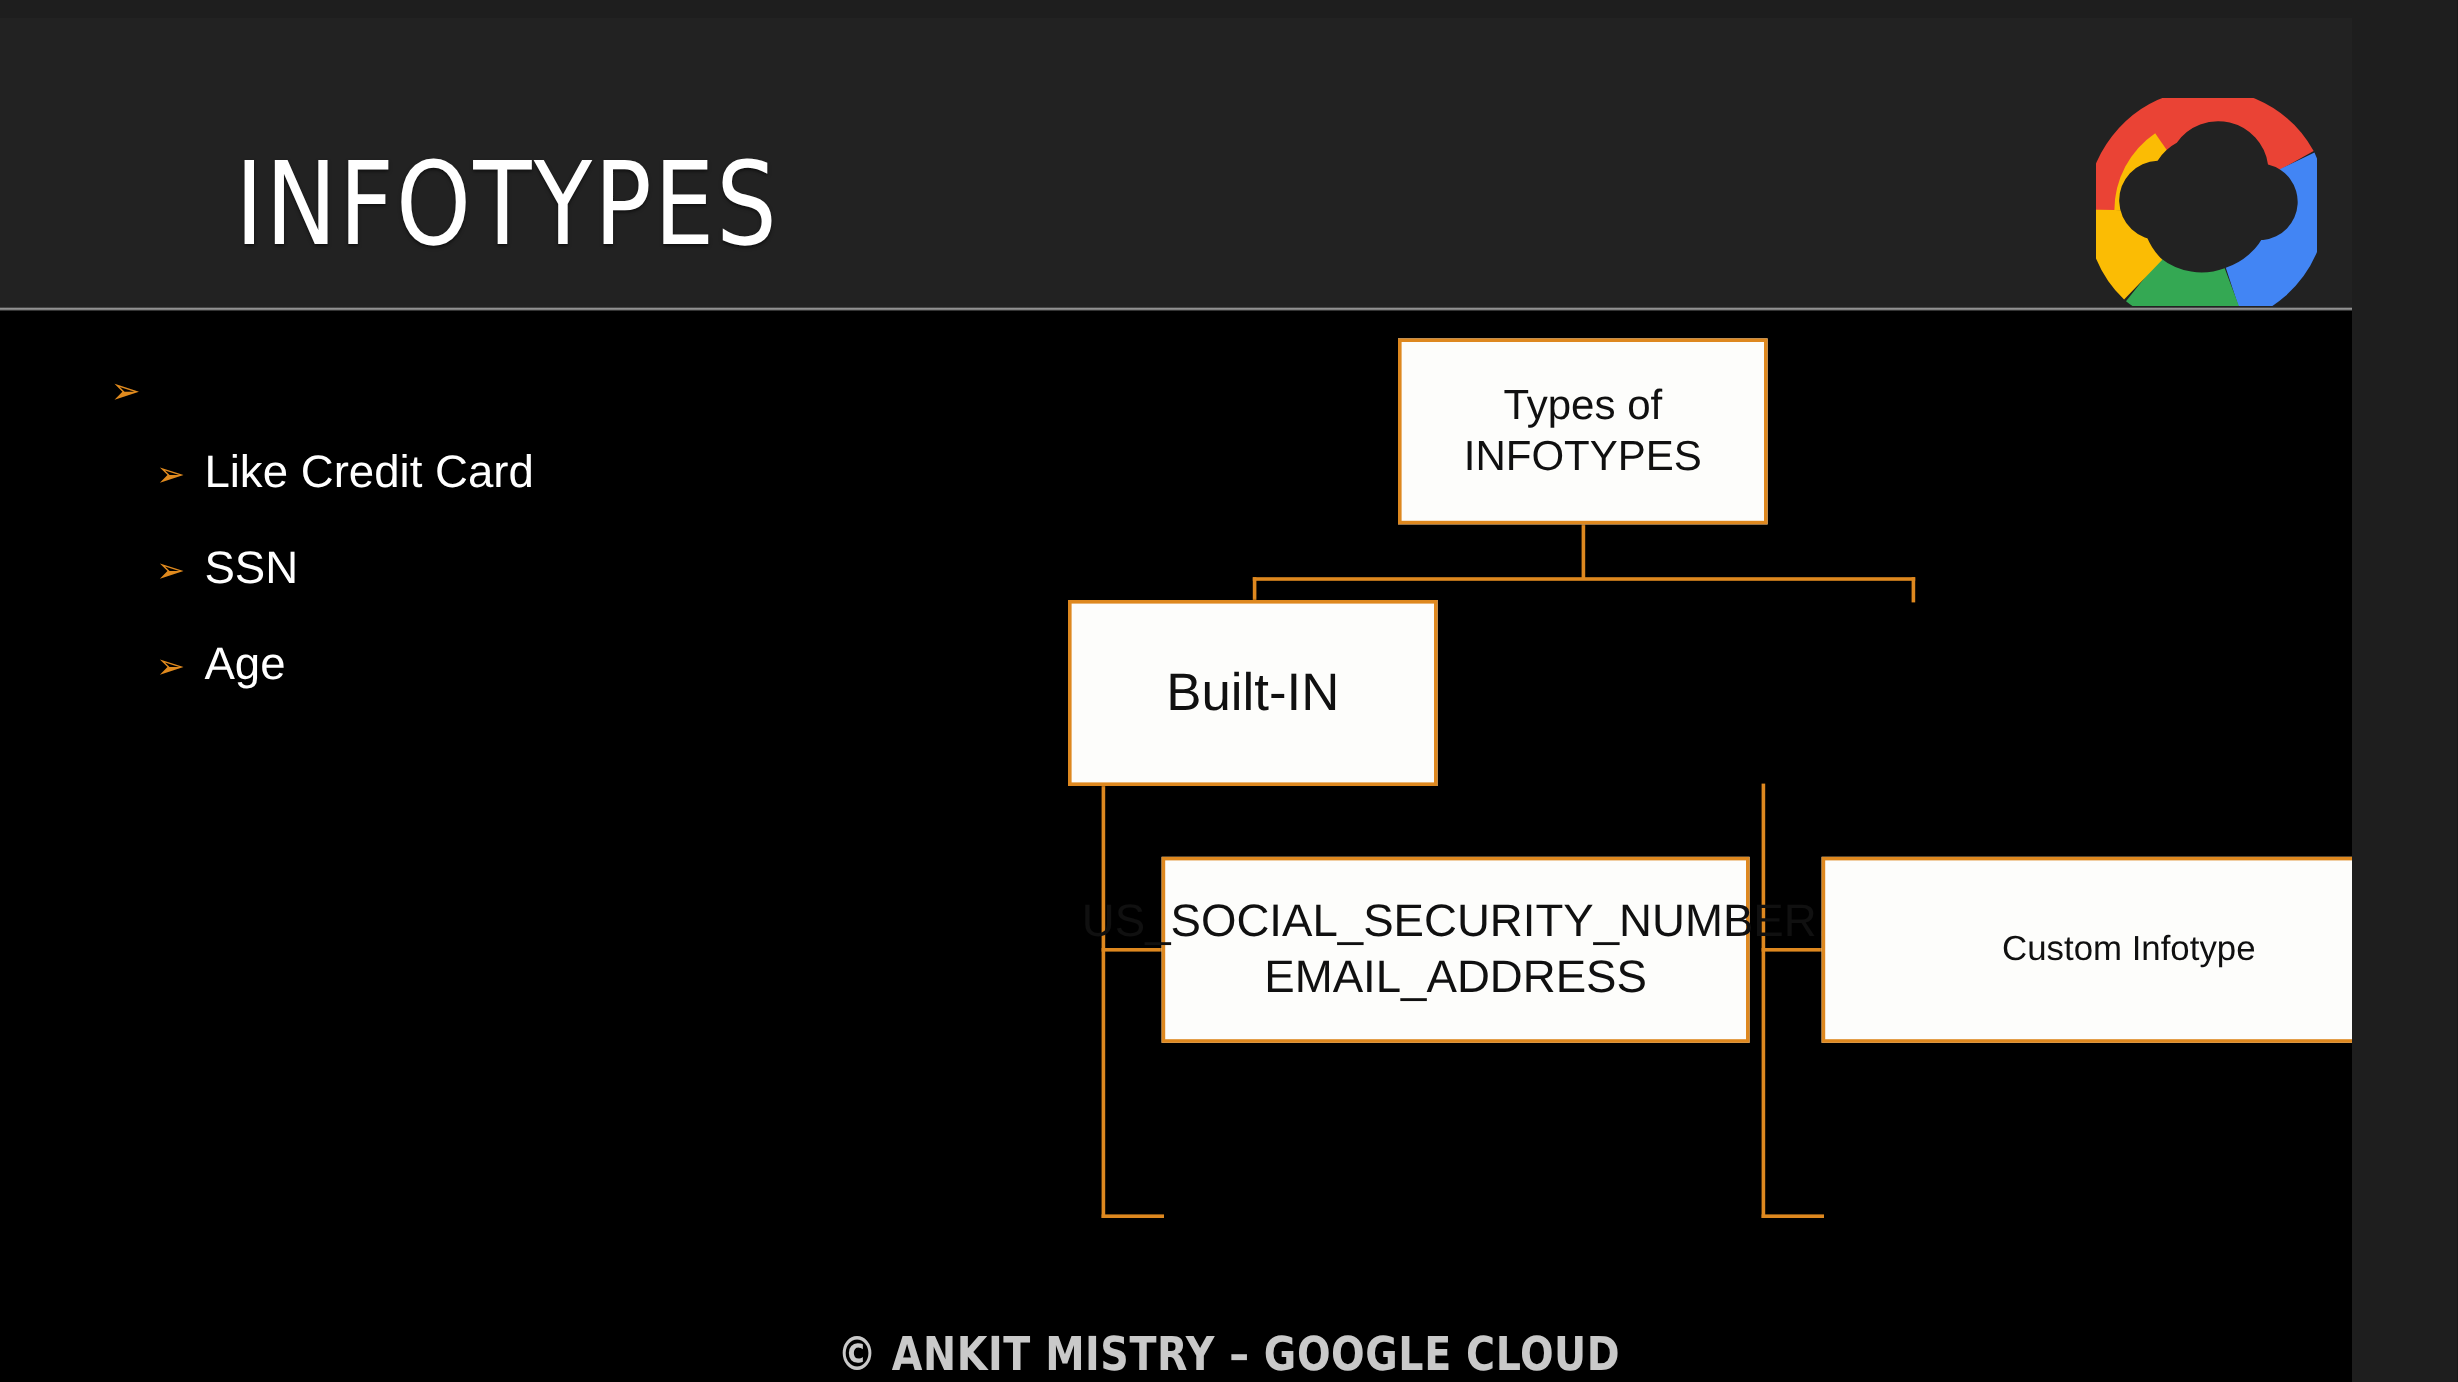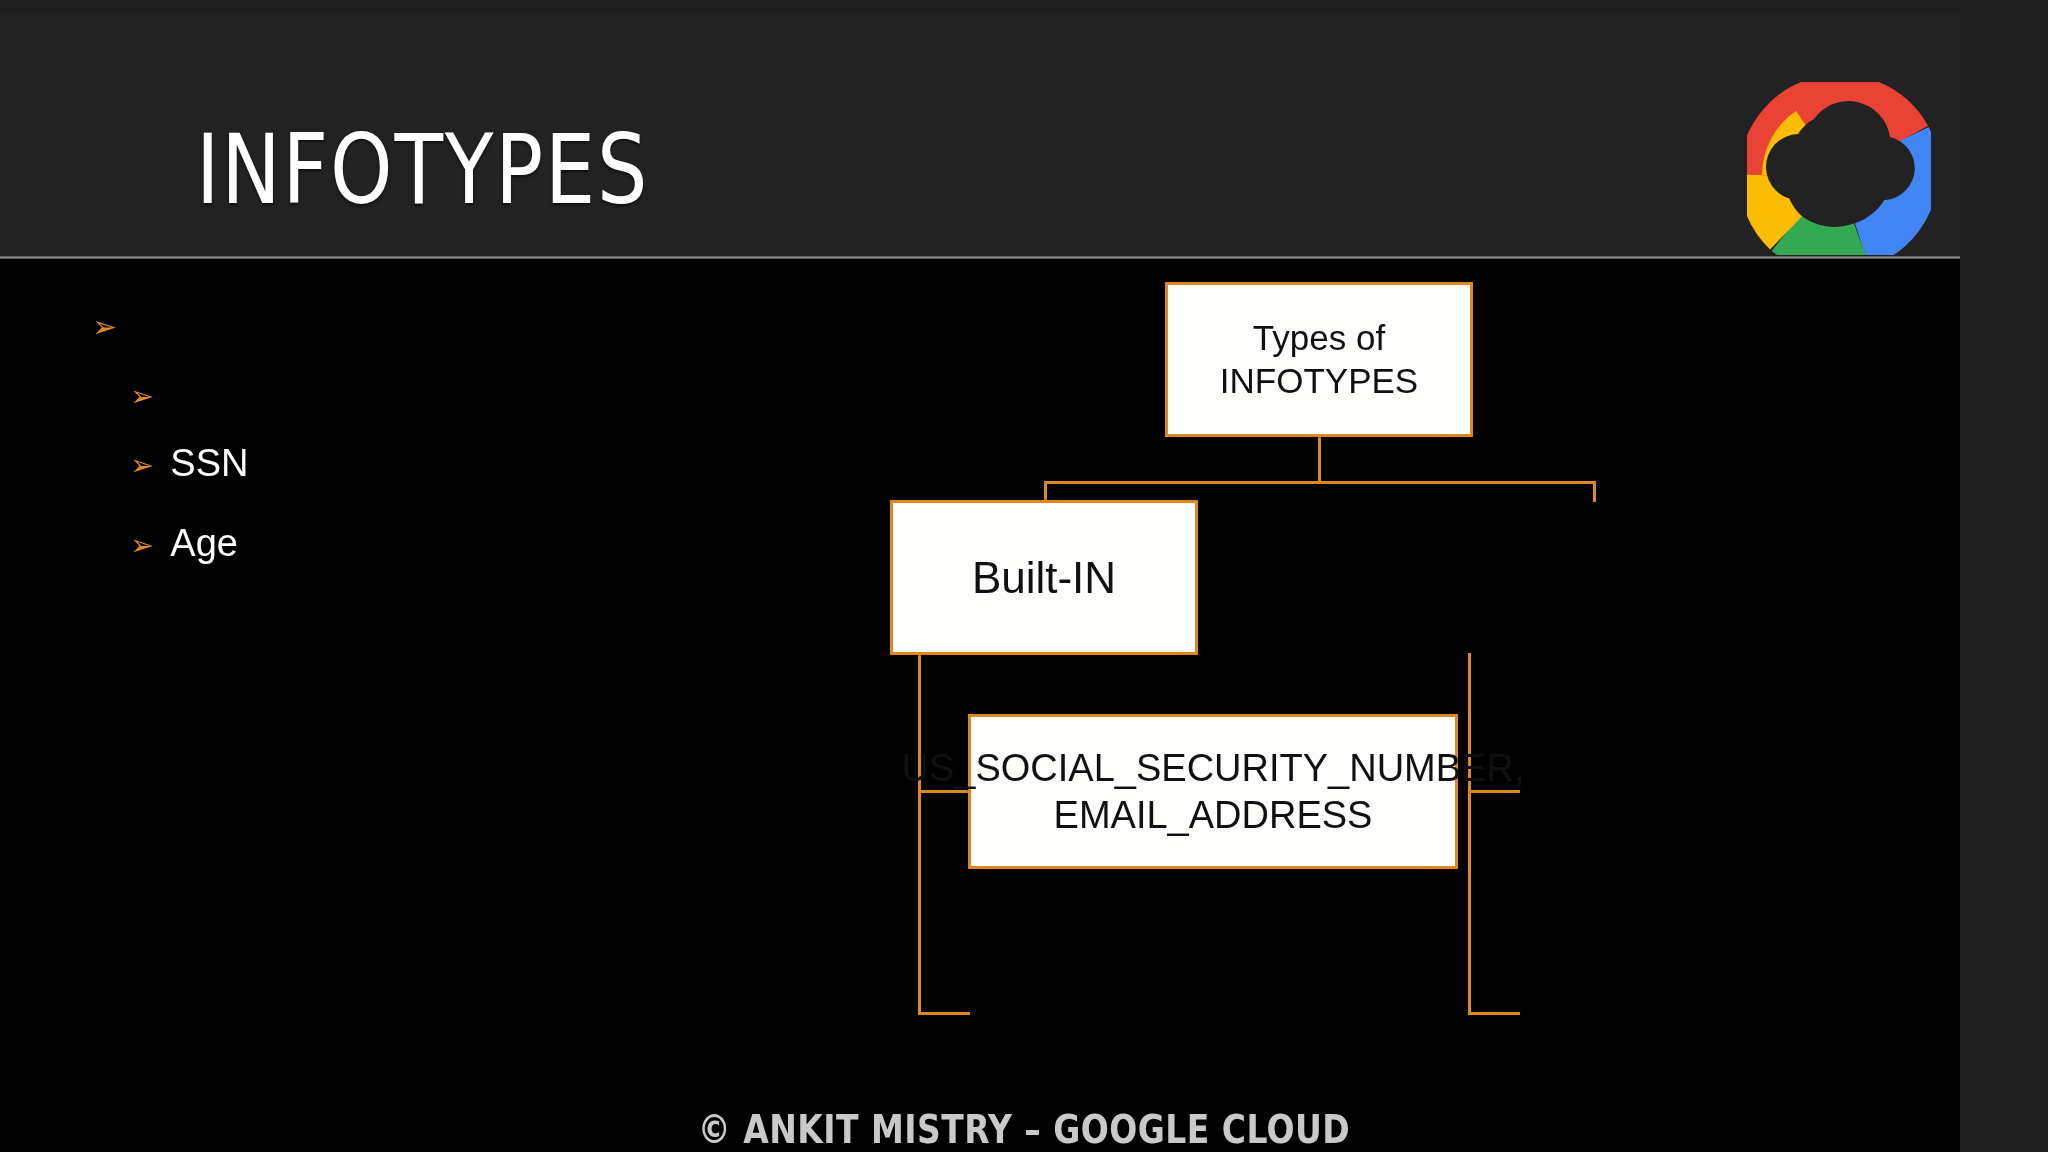--- a/index.html
+++ b/index.html
@@ -221,20 +221,21 @@
       </g>
     </svg>
   </div>
 
   <div id="bullet-list">
     <div class="bullet-row level-1">
       <span class="bullet-marker">➢</span>
     </div>
     <div class="bullet-row level-2">
       <span class="bullet-marker">➢</span>
+      <span class="bullet-text">Like Credit Card</span>
     </div>
     <div class="bullet-row level-2">
       <span class="bullet-marker">➢</span>
       <span class="bullet-text">SSN</span>
     </div>
     <div class="bullet-row level-2">
       <span class="bullet-marker">➢</span>
       <span class="bullet-text">Age</span>
     </div>
   </div>
@@ -263,19 +264,22 @@
       <span class="node-label">Built-IN</span>
     </div>
 
 
     <div class="node" id="node-builtin-examples">
       <span class="node-label">US_SOCIAL_SECURITY_NUMBER,
 EMAIL_ADDRESS</span>
     </div>
 
 
+    <div class="node" id="node-stored-custom">
+      <span class="node-label">Custom Infotype</span>
+    </div>
 
 
   </div>
 
   <div id="footer">© ANKIT MISTRY – GOOGLE CLOUD</div>
 
 </div>
 
 </body></html>

